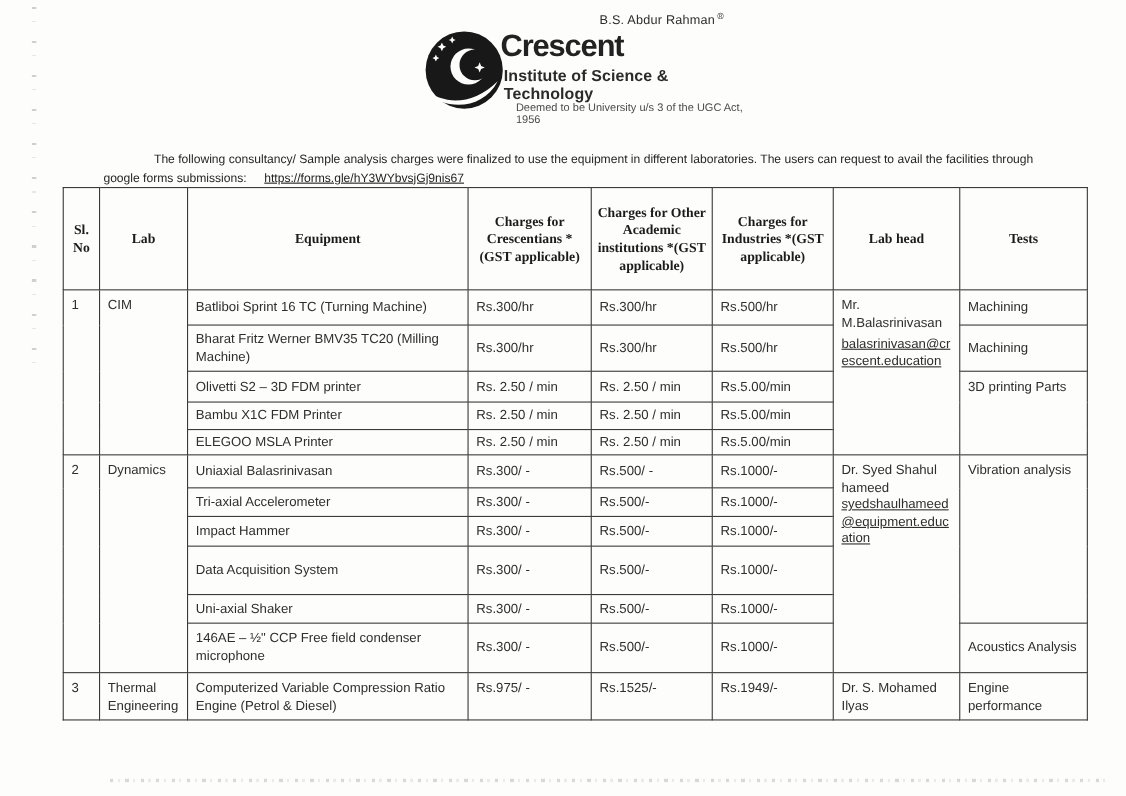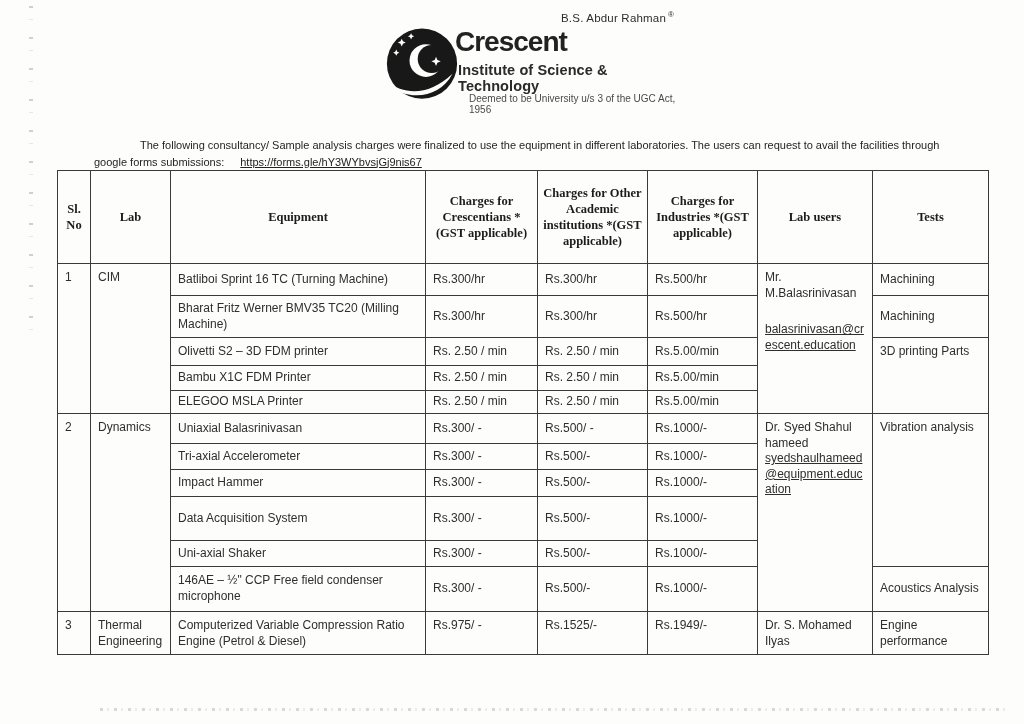--- a/index.html
+++ b/index.html
@@ -4,41 +4,41 @@
 <style>
   html,body { margin:0; padding:0; }
   body {
     width:1024px; height:724px; position:relative; overflow:hidden;
     background:#fdfdfb; font-family:"Liberation Sans", sans-serif; color:#2b2b2b;
   }
 
   
   .logo { position:absolute; left:383px; top:10px; width:300px; height:104px; }
   .logo-mark { position:absolute; left:0; top:16px; width:78px; height:80px; }
-  .brand-small { position:absolute; left:162px; top:0; font-size:11.5px; color:#2d2d2d; letter-spacing:.2px;margin-left:16px; }
+  .brand-small { position:absolute; left:162px; top:0; font-size:11.5px; color:#2d2d2d; letter-spacing:.2px; }
   .brand-small .reg { font-size:8px; vertical-align:super; margin-left:2px; }
   .brand-large { position:absolute; left:72px; top:18px; font-size:28px; font-weight:700; letter-spacing:-1px; color:#222; line-height:1; }
   .brand-sub { position:absolute; left:75px; top:52px; font-size:14.5px; font-weight:600; color:#2a2a2a; letter-spacing:.1px; }
   .brand-tag { position:absolute; left:86px; top:83px; font-size:10px; color:#4a4a4a; }
 
   
   .intro { position:absolute; left:94px; top:126px; width:860px; font-size:11px; line-height:1.5; color:#252525; text-indent:46px; }
   .intro .form-link { color:#222; text-decoration:underline; margin-left:16px; text-indent:0; }
 
   
   table.charges { position:absolute; left:57px; top:170px; width:931px; border-collapse:collapse; table-layout:fixed; }
   .charges th, .charges td { border:1.6px solid #3a3a3a; overflow:hidden; }
   .charges th {
     font-family:"Liberation Serif", serif; font-weight:bold; font-size:12.5px;
     color:#1c1c1c; text-align:center; vertical-align:middle; padding:2px 3px; line-height:1.3;
   }
   .charges td { font-size:12px; color:#2e2e2e; padding:3px 6px 3px 7px; vertical-align:middle; line-height:1.3; }
   td.top { vertical-align:top; padding-top:6px; }
   .email { display:block; text-decoration:underline; word-break:break-all; color:#2e2e2e; }
-  .email.gap { margin-top:21px; }
+  .email.gap { margin-top:4px; }
 
   
   .noise-left {
     position:absolute; left:29px; top:6px; width:4px; height:330px; opacity:.30;
     background:repeating-linear-gradient(180deg, rgba(40,40,40,.7) 0 2px, transparent 2px 13px,
       rgba(40,40,40,.35) 13px 14px, transparent 14px 31px);
   }
   .noise-bottom {
     position:absolute; left:100px; width:905px; top:708px; height:3px; opacity:.40; filter:blur(.4px);
     background:repeating-linear-gradient(90deg, rgba(70,70,70,.5) 0 3px, transparent 3px 7px,
@@ -82,21 +82,21 @@
       <col style="width:116px">
   </colgroup>
   <tbody>
       <tr style="height:93px">
     <th>Sl. No</th>
     <th>Lab</th>
     <th>Equipment</th>
     <th>Charges for Crescentians *(GST applicable)</th>
     <th>Charges for Other Academic institutions *(GST applicable)</th>
     <th>Charges for Industries *(GST applicable)</th>
-    <th>Lab users</th>
+    <th>Lab head</th>
     <th>Tests</th>
   </tr>
 
   <tr style="height:32px">
     <td rowspan="5" class="top">1</td>
     <td rowspan="5" class="top">CIM</td>
     <td>Batliboi Sprint 16 TC (Turning Machine)</td>
     <td>Rs.300/hr</td>
     <td>Rs.300/hr</td>
     <td>Rs.500/hr</td>

